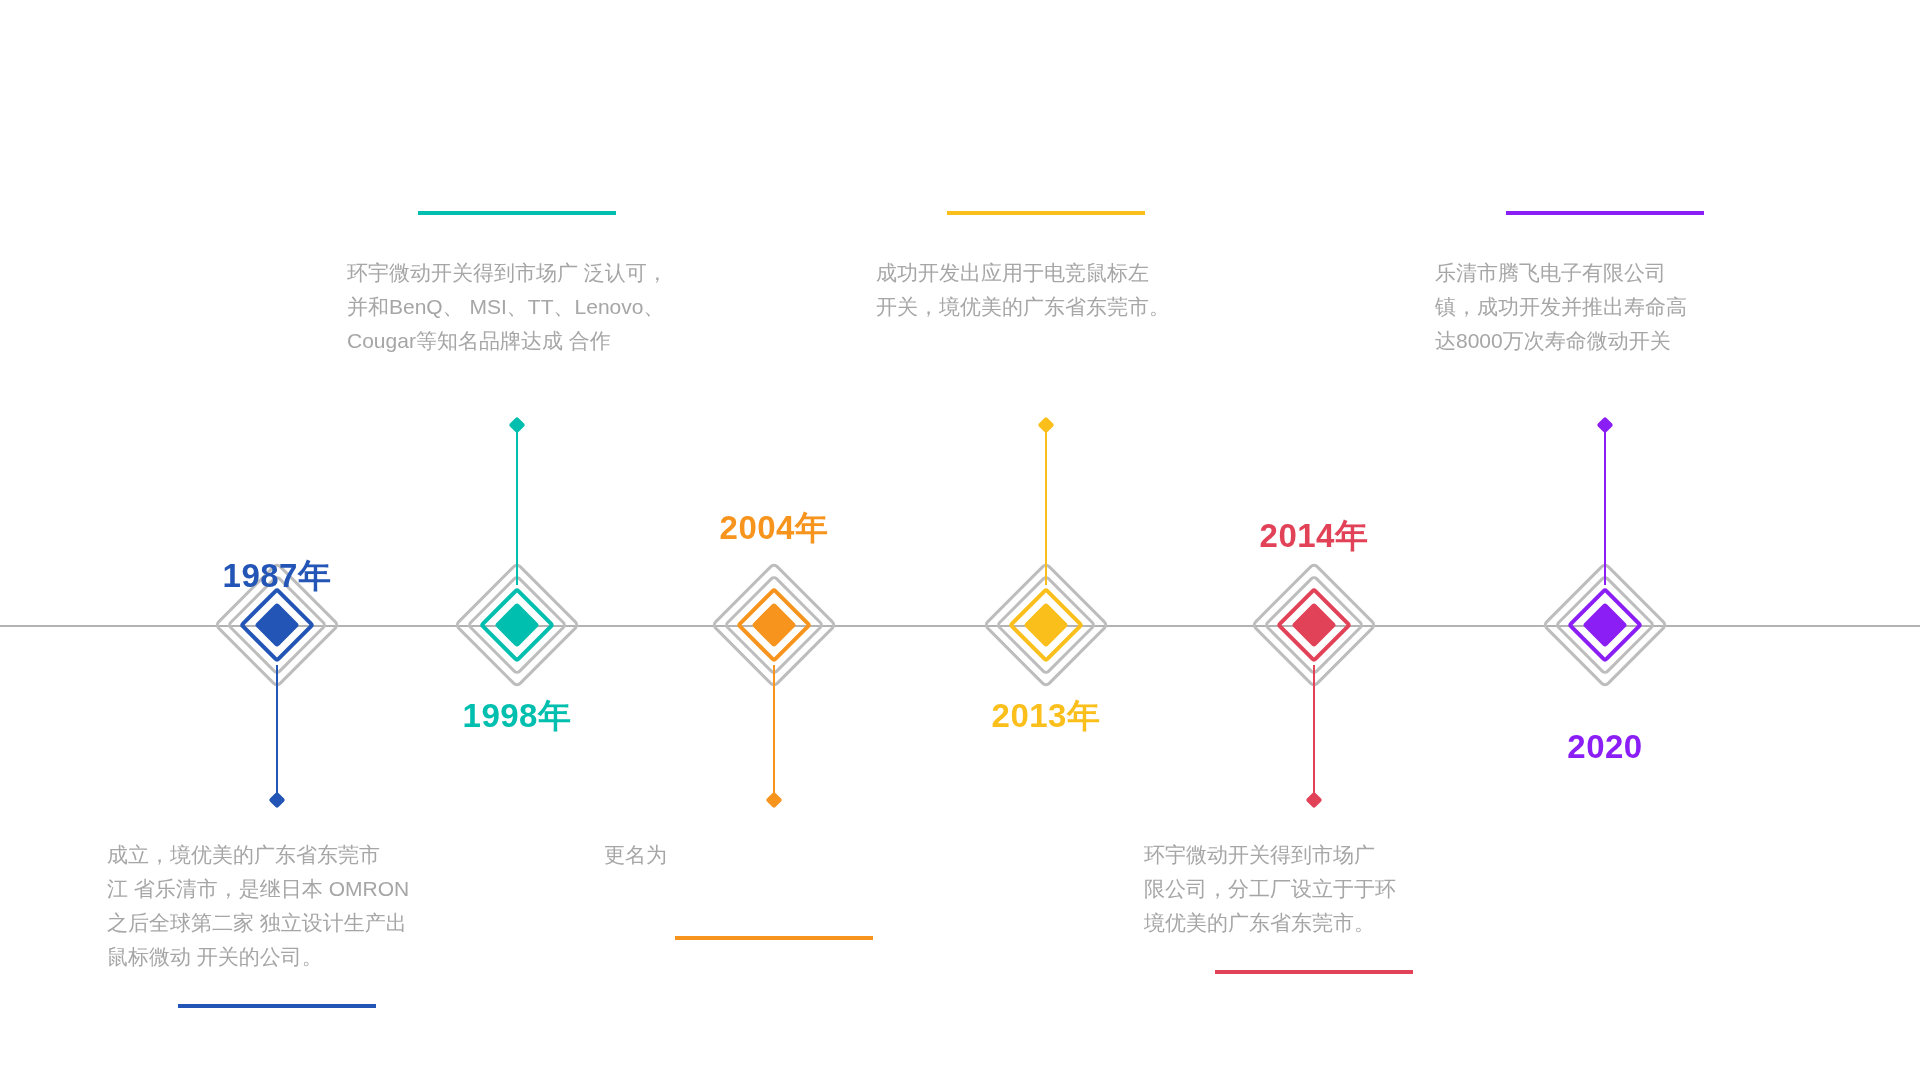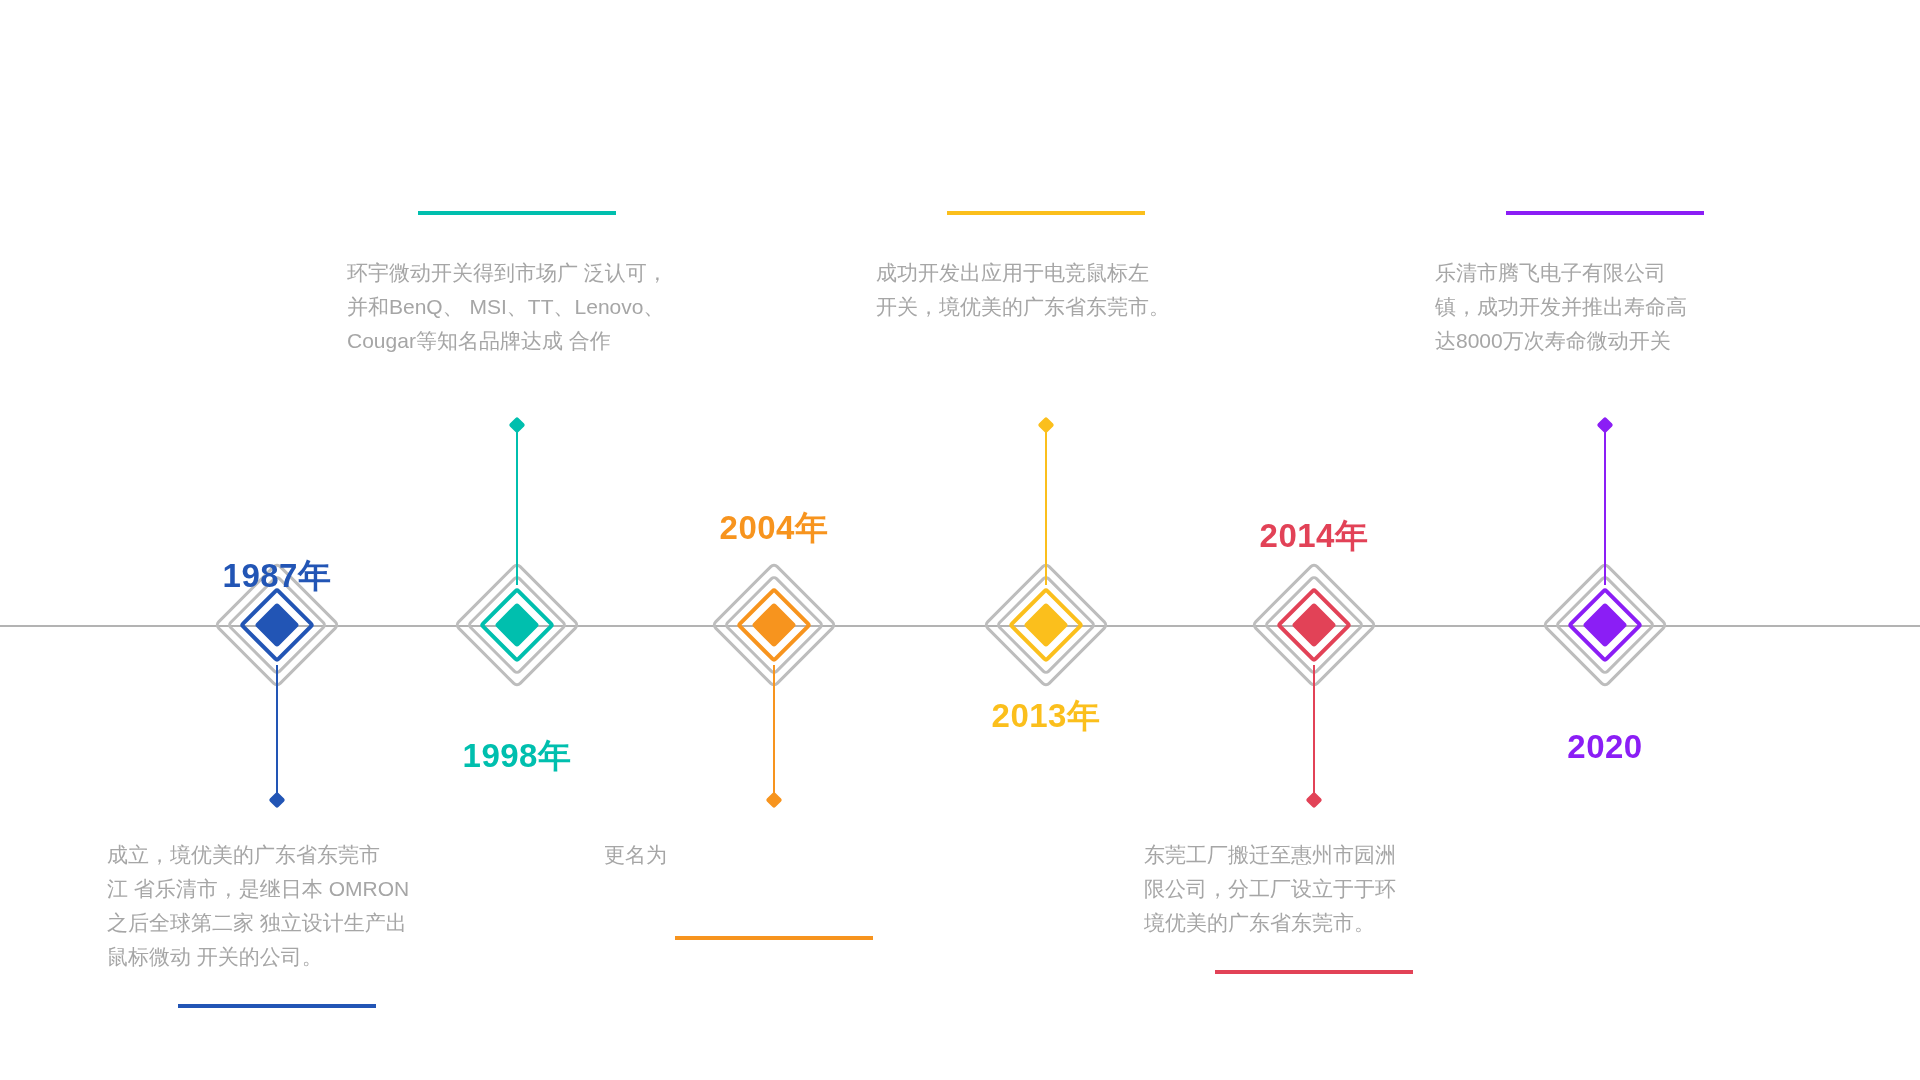--- a/index.html
+++ b/index.html
@@ -165,21 +165,21 @@
       </div>
       <div class="milestone" style="left: 517px; --c: #00bfae;">
         <div class="marker">
           <div class="dia dia-outer2"></div>
           <div class="dia dia-outer"></div>
           <div class="dia dia-mid"></div>
           <div class="dia dia-core"></div>
         </div>
         <div class="stem" style="top: 425px; height: 160px;"></div>
         <div class="stem-cap" style="top: 419px;"></div>
-        <div class="year" style="top: 694px; margin-top: 40px;">1998年</div>
+        <div class="year" style="top: 694px;">1998年</div>
         <div class="desc" style="top: 256px;">
           <div>环宇微动开关得到市场广 泛认可，</div>
           <div>并和BenQ、 MSI、TT、Lenovo、</div>
           <div>Cougar等知名品牌达成 合作</div>
         </div>
         <div class="accent" style="top: 211px;"></div>
       </div>
       <div class="milestone" style="left: 774px; --c: #f7941e;">
         <div class="marker">
           <div class="dia dia-outer2"></div>
@@ -215,21 +215,21 @@
         <div class="marker">
           <div class="dia dia-outer2"></div>
           <div class="dia dia-outer"></div>
           <div class="dia dia-mid"></div>
           <div class="dia dia-core"></div>
         </div>
         <div class="stem" style="top: 665px; height: 135px;"></div>
         <div class="stem-cap" style="top: 794px;"></div>
         <div class="year" style="top: 506px; margin-top: 8px;">2014年</div>
         <div class="desc" style="top: 838px;">
-          <div>东莞工厂搬迁至惠州市园洲</div>
+          <div>环宇微动开关得到市场广</div>
           <div>限公司，分工厂设立于于环</div>
           <div>境优美的广东省东莞市。</div>
         </div>
         <div class="accent" style="top: 970px;"></div>
       </div>
       <div class="milestone" style="left: 1605px; --c: #8b1ef5;">
         <div class="marker">
           <div class="dia dia-outer2"></div>
           <div class="dia dia-outer"></div>
           <div class="dia dia-mid"></div>

